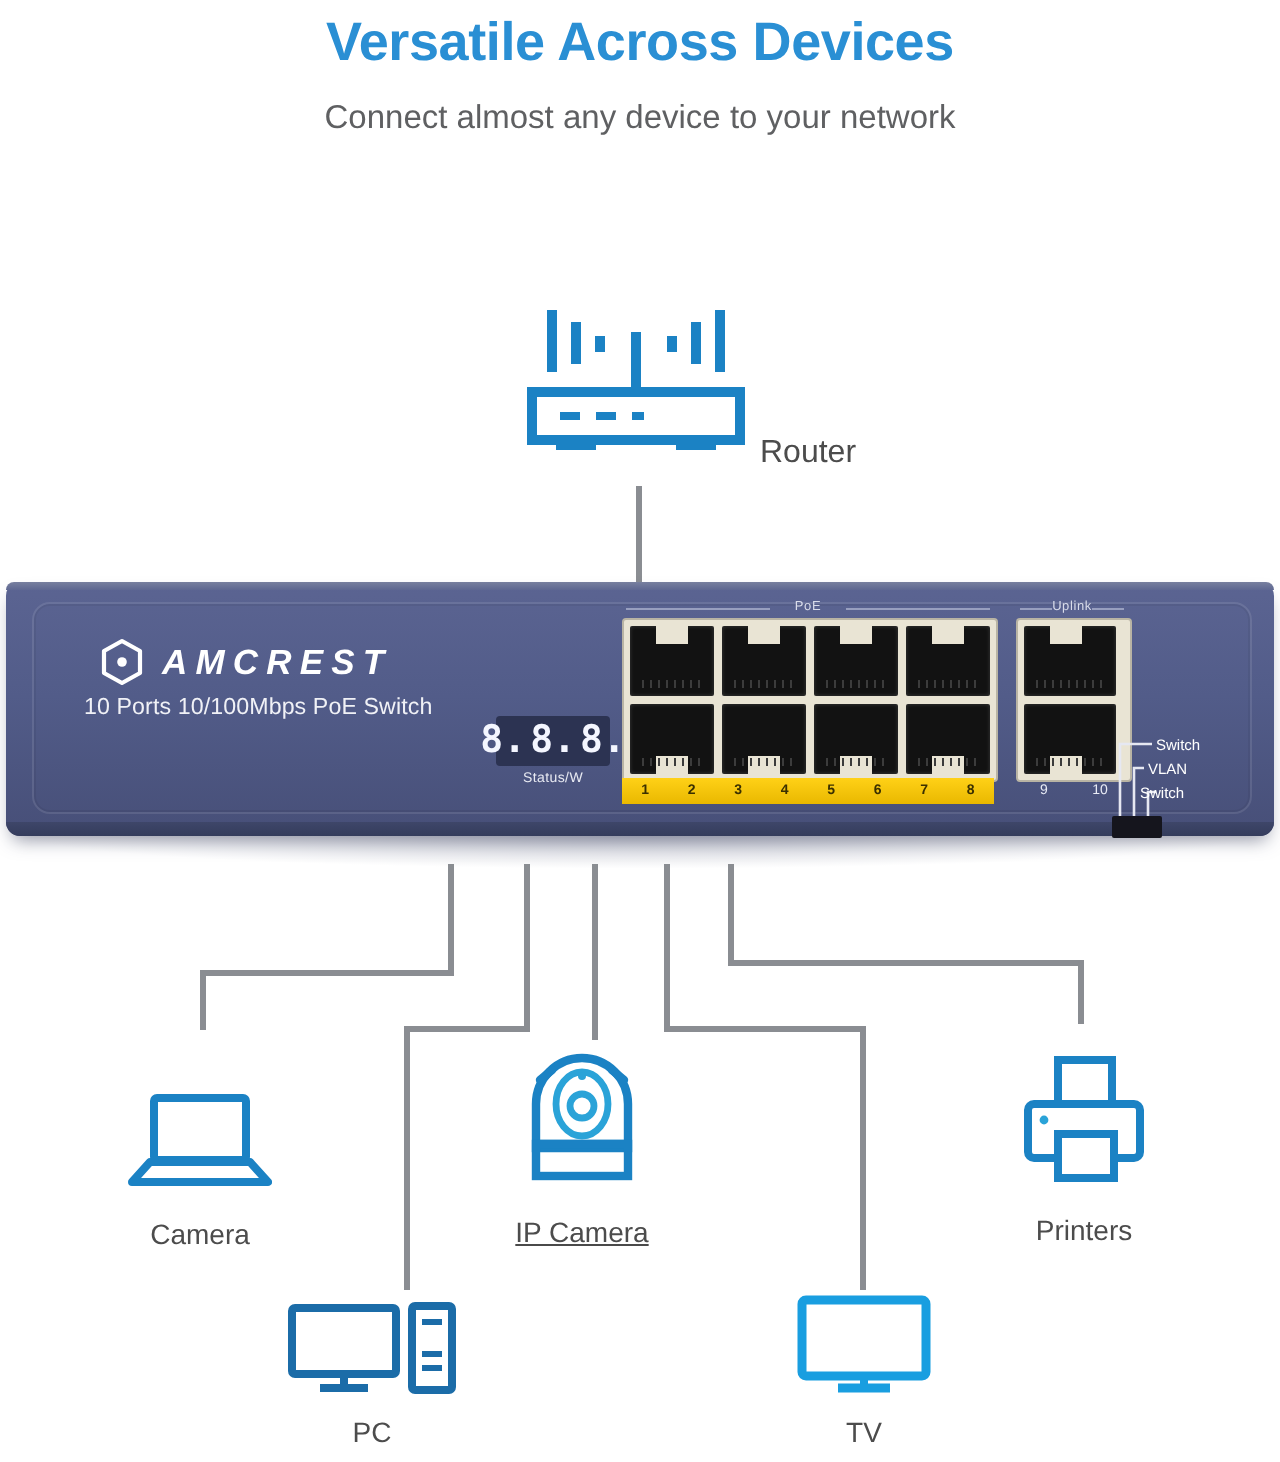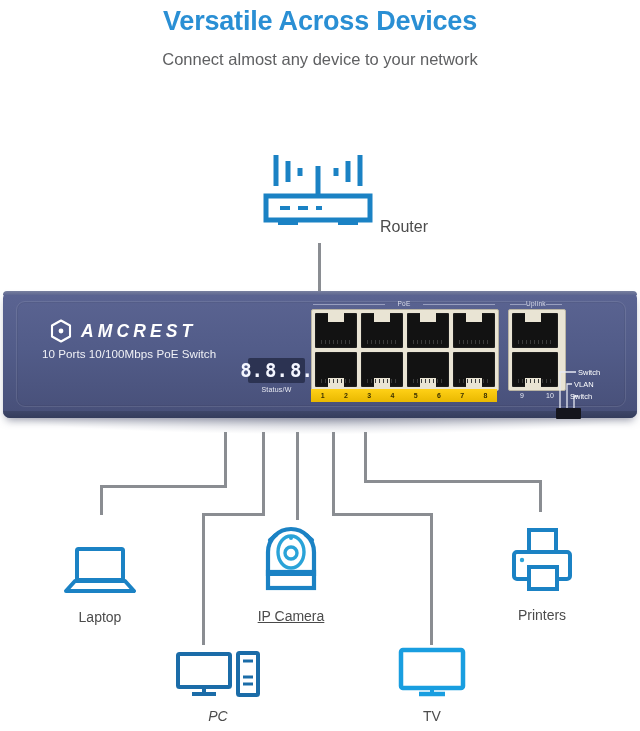--- a/index.html
+++ b/index.html
@@ -313,21 +313,21 @@
     text-align: center;
   }
   .device-label {
     font-size: 14px;
     color: #4c4c4c;
     white-space: nowrap;
   }
   .dev-laptop   { left: 48px;  top: 527px; width: 104px; }
   .dev-camera   { left: 236px; top: 512px; width: 110px; text-decoration: underline; }
   .dev-printer  { left: 490px; top: 515px; width: 104px; }
-  .dev-pc       { left: 163px; top: 645px; width: 110px; font-style: italic; }
+  .dev-pc       { left: 131px; top: 645px; width: 110px; }
   .dev-tv       { left: 380px; top: 645px; width: 104px; }
   .device .icon-slot { height: 68px; display: flex; align-items: flex-end; justify-content: center; }
   .dev-camera .icon-slot { height: 82px; }
   .dev-printer .icon-slot { height: 78px; }
   .dev-pc .icon-slot, .dev-tv .icon-slot { height: 54px; }
   .device .device-label { margin-top: 14px; }
   .dev-pc .device-label, .dev-tv .device-label { margin-top: 9px; }
 </style>
 </head>
 <body>
@@ -467,21 +467,21 @@
 <div class="wire" style="left:332px; top:513px; width:101px; height:3px;"></div>
 <div class="wire" style="left:430px; top:513px; width:3px; height:132px;"></div>
 
 <div class="device dev-laptop">
   <div class="icon-slot">
     <svg width="72" height="50" viewBox="0 0 72 50">
       <rect x="13" y="4" width="46" height="31" rx="1.5" fill="none" stroke="#1b82c4" stroke-width="4"></rect>
       <path d="M11 36 L61 36 L70 46 L2 46 Z" fill="none" stroke="#1b82c4" stroke-width="4" stroke-linejoin="round"></path>
     </svg>
   </div>
-  <div class="device-label">Laptop</div>
+  <div class="device-label">Camera</div>
 </div>
 
 <div class="device dev-camera">
   <div class="icon-slot">
     <svg width="58" height="72" viewBox="0 0 58 72">
       <path d="M6 52 L6 30 A23 23 0 0 1 52 30 L52 52 Z" fill="none" stroke="#1b82c4" stroke-width="4.2"></path>
       <line x1="6" y1="50" x2="52" y2="50" stroke="#1b82c4" stroke-width="4.2"></line>
       <rect x="6" y="50" width="46" height="16" fill="none" stroke="#1b82c4" stroke-width="4.2"></rect>
       <ellipse cx="29" cy="30" rx="13" ry="16" fill="none" stroke="#2aa3d8" stroke-width="3.4"></ellipse>
       <circle cx="29" cy="31" r="6" fill="none" stroke="#2aa3d8" stroke-width="3.4"></circle>

